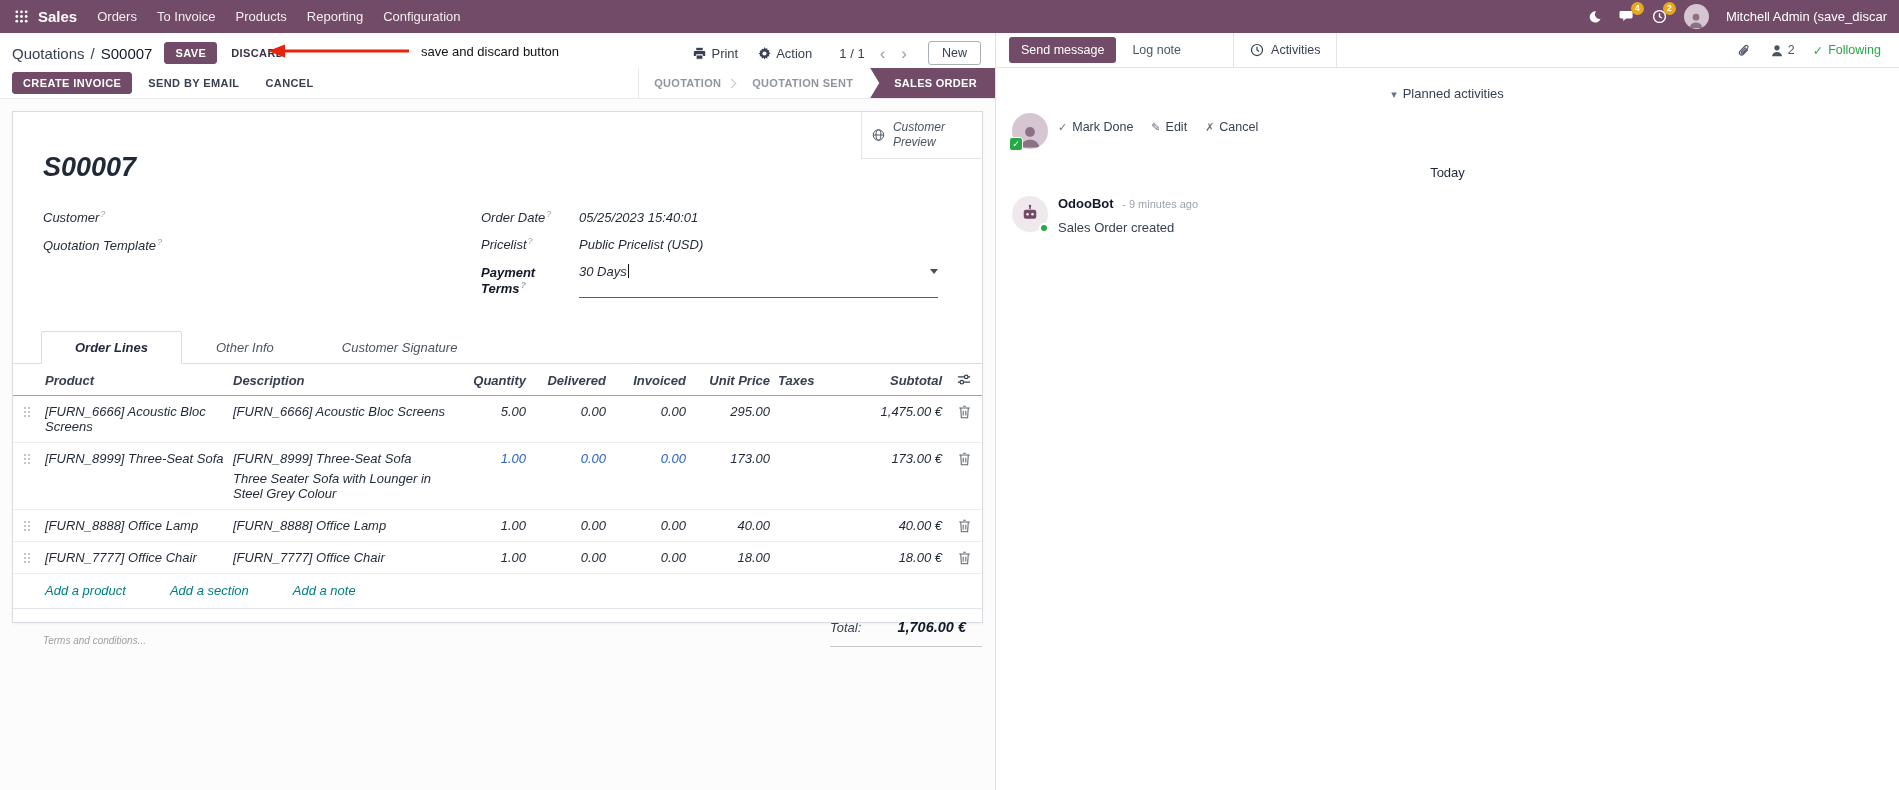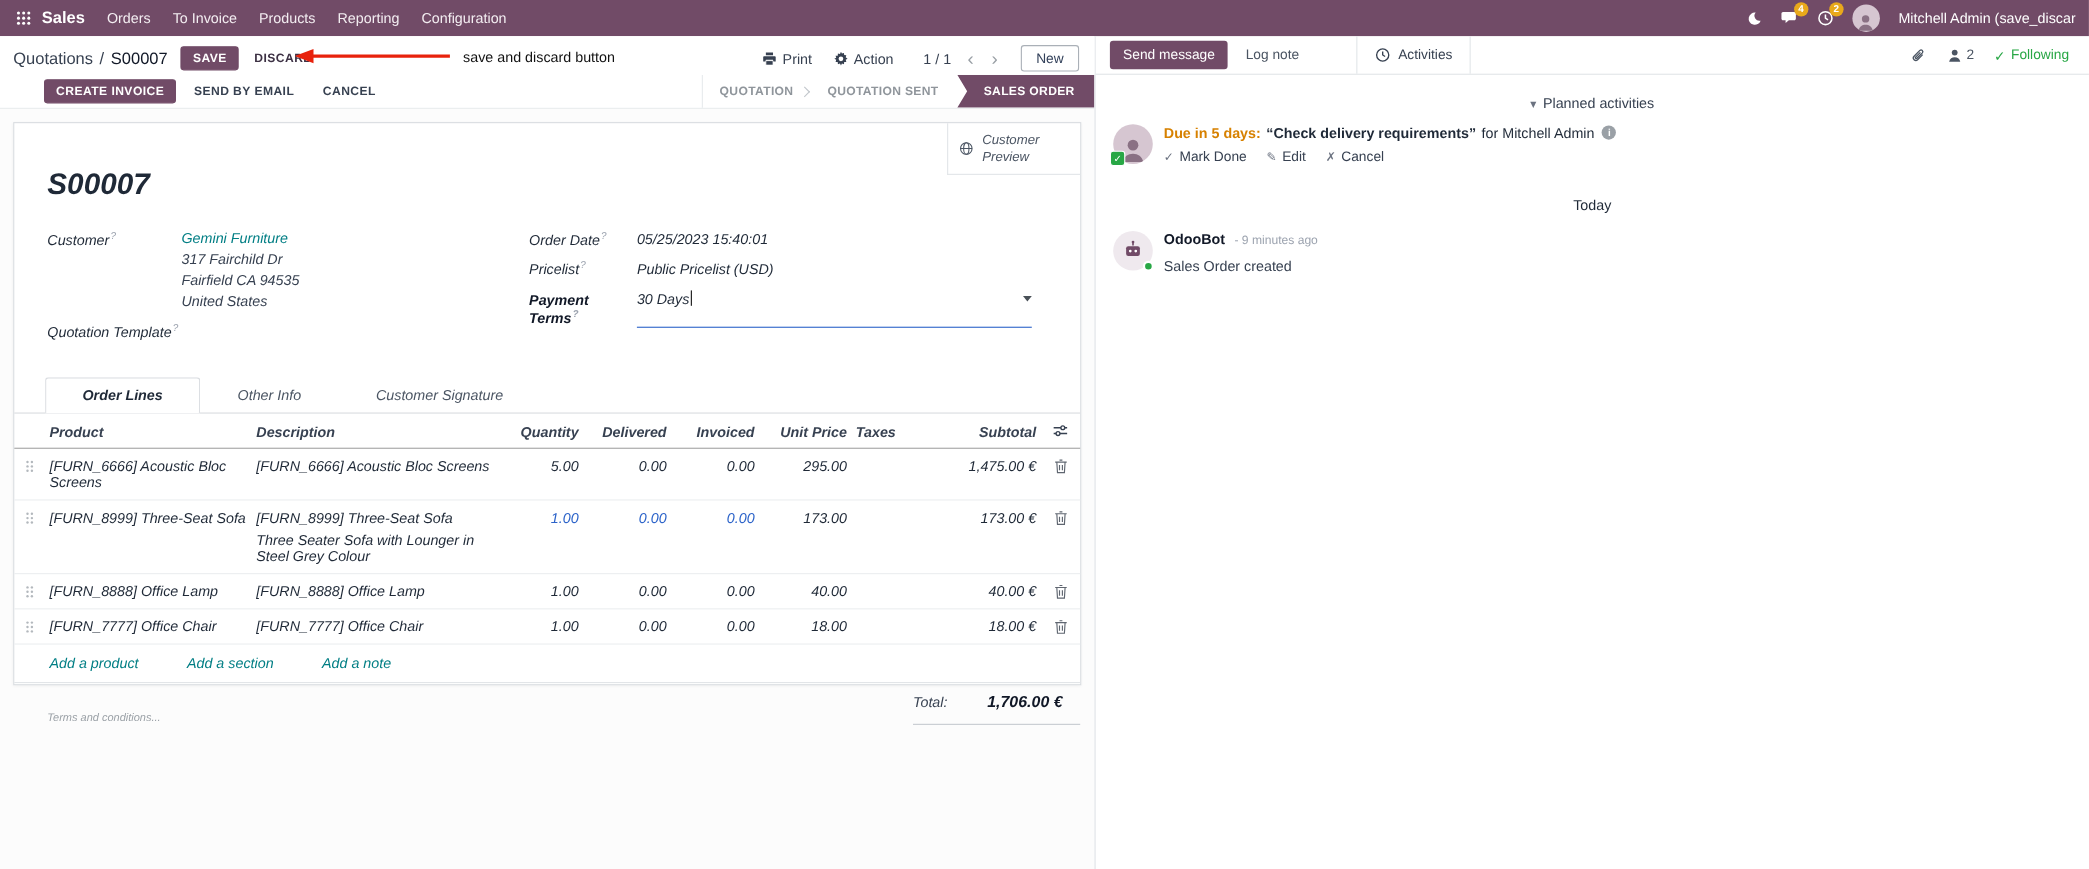--- a/index.html
+++ b/index.html
@@ -25,21 +25,21 @@
   
   .body-row{display:flex;height:757px;}
   .left-panel{width:995px;display:flex;flex-direction:column;background:#fff;flex-shrink:0;}
   .chatter{flex:1;background:#fff;border-left:1px solid var(--border);display:flex;flex-direction:column;min-width:0;}
 
   
   .control-panel{height:35px;display:flex;align-items:center;padding:5px 14px 0 12px;position:relative;background:#fff;}
   .bc-link{font-size:15px;color:#374151;cursor:pointer;}
   .bc-sep{font-size:15px;color:#374151;margin:0 6px;}
   .bc-current{font-size:15px;color:#111827;font-weight:500;}
-  .btn-primary{background:var(--brand);color:#fff;border:1px solid var(--brand);border-radius:3px;font-size:11px;font-weight:700;letter-spacing:.4px;padding:4px 10px;cursor:pointer;font-family:inherit;margin-left:28px;}
+  .btn-primary{background:var(--brand);color:#fff;border:1px solid var(--brand);border-radius:3px;font-size:11px;font-weight:700;letter-spacing:.4px;padding:4px 10px;cursor:pointer;font-family:inherit;}
   .save-btn{margin-left:12px;}
   .btn-text{background:none;border:none;color:#3d3144;font-size:11px;font-weight:700;letter-spacing:.4px;padding:4px 8px;margin-left:6px;cursor:pointer;font-family:inherit;}
   .annotation{position:absolute;left:268px;top:10px;display:flex;align-items:center;gap:10px;}
   .annotation svg{color:var(--arrow);}
   .annotation-text{font-size:13px;color:#111;}
   .cp-right{margin-left:auto;display:flex;align-items:center;gap:6px;}
   .cp-btn{display:flex;align-items:center;gap:5px;font-size:13px;color:#374151;cursor:pointer;padding:4px 7px;}
   .pager-count{font-size:13px;color:#374151;margin:0 4px 0 14px;}
   .pager-arrow{font-size:17px;color:#9aa0a6;cursor:pointer;padding:0 5px;line-height:1;}
   .btn-outline{background:#fff;border:1px solid #aab0b7;border-radius:3px;color:#32405a;font-size:12.5px;padding:4px 13px;margin-left:10px;cursor:pointer;font-family:inherit;}
@@ -110,21 +110,21 @@
   .act-avatar{width:36px;height:36px;border-radius:50%;background:#d6c6d1;position:relative;flex-shrink:0;display:flex;align-items:flex-end;justify-content:center;color:#8a7184;overflow:visible;}
   .act-avatar .clip{width:36px;height:36px;border-radius:50%;overflow:hidden;display:flex;align-items:flex-end;justify-content:center;}
   .act-badge{position:absolute;left:-3px;bottom:-2px;width:14px;height:14px;border-radius:3px;background:#28a745;color:#fff;font-size:9px;display:flex;align-items:center;justify-content:center;border:1px solid #fff;}
   .act-line1{font-size:13px;color:#1f2937;display:flex;align-items:center;gap:5px;flex-wrap:wrap;}
   .due{color:var(--due);font-weight:700;}
   .act-summary{font-weight:700;}
   .info-icon{width:13px;height:13px;border-radius:50%;background:#9aa0a6;color:#fff;font-size:9px;font-weight:700;display:inline-flex;align-items:center;justify-content:center;cursor:pointer;margin-left:2px;}
   .act-actions{display:flex;gap:18px;margin-top:7px;font-size:12.5px;color:#374151;}
   .act-btn{display:flex;gap:5px;align-items:center;cursor:pointer;}
   .act-btn .glyph{font-size:11px;color:#6b7280;}
-  .today{margin-top:30px;text-align:center;font-size:13px;color:#1f2937;font-weight:500;}
+  .today{margin-top:16px;text-align:center;font-size:13px;color:#1f2937;font-weight:500;}
   .message-row{display:flex;gap:10px;margin:16px 16px 0;}
   .msg-avatar{width:36px;height:36px;border-radius:50%;background:#efe9ee;position:relative;flex-shrink:0;display:flex;align-items:center;justify-content:center;color:var(--brand);}
   .status-dot{position:absolute;right:-1px;bottom:-1px;width:10px;height:10px;border-radius:50%;background:#28a745;border:2px solid #fff;}
   .msg-head{font-size:13px;}
   .msg-author{font-weight:700;color:#111827;cursor:pointer;}
   .msg-time{color:#9ca3af;font-size:11px;margin-left:5px;}
   .msg-body{margin-top:9px;font-size:13px;color:#374151;}
 </style>
 </head>
 <body>
@@ -244,28 +244,20 @@
             </svg>
           <span>Customer Preview</span>
         </span>
 
         <div class="sheet-title">S00007</div>
 
         <div class="fields">
           <div class="fields-left">
             <div class="frow">
               <span class="field-label"><span>Customer</span><sup class="help">?</sup></span>
-              <span class="field-value">
-                <span class="link">Gemini Furniture</span>
-                <span class="addr">
-                  <div>317 Fairchild Dr</div>
-                  <div>Fairfield CA 94535</div>
-                  <div>United States</div>
-                </span>
-              </span>
             </div>
             <div class="frow">
               <span class="field-label"><span>Quotation Template</span><sup class="help">?</sup></span>
               <span class="field-value"></span>
             </div>
           </div>
 
           <div class="fields-right">
             <div class="frow">
               <span class="field-label"><span>Order Date</span><sup class="help">?</sup></span>
@@ -476,26 +468,20 @@
       <span class="act-avatar">
         <span class="clip">
             <svg width="26" height="26" viewBox="0 0 16 16" fill="currentColor">
               <circle cx="8" cy="5.5" r="3"></circle>
               <path d="M2.2 15c.7-3.2 3-4.7 5.8-4.7s5.1 1.5 5.8 4.7z"></path>
             </svg>
           </span>
         <span class="act-badge">✓</span>
       </span>
       <span>
-        <span class="act-line1">
-          <span class="due">Due in 5 days:</span>
-          <span class="act-summary">“Check delivery requirements”</span>
-          <span>for Mitchell Admin</span>
-          <span class="info-icon">i</span>
-        </span>
         <span class="act-actions">
           <span class="act-btn">
               <span class="glyph">✓</span>
               <span>Mark Done</span>
             </span>
           <span class="act-btn">
               <span class="glyph">✎</span>
               <span>Edit</span>
             </span>
           <span class="act-btn">

